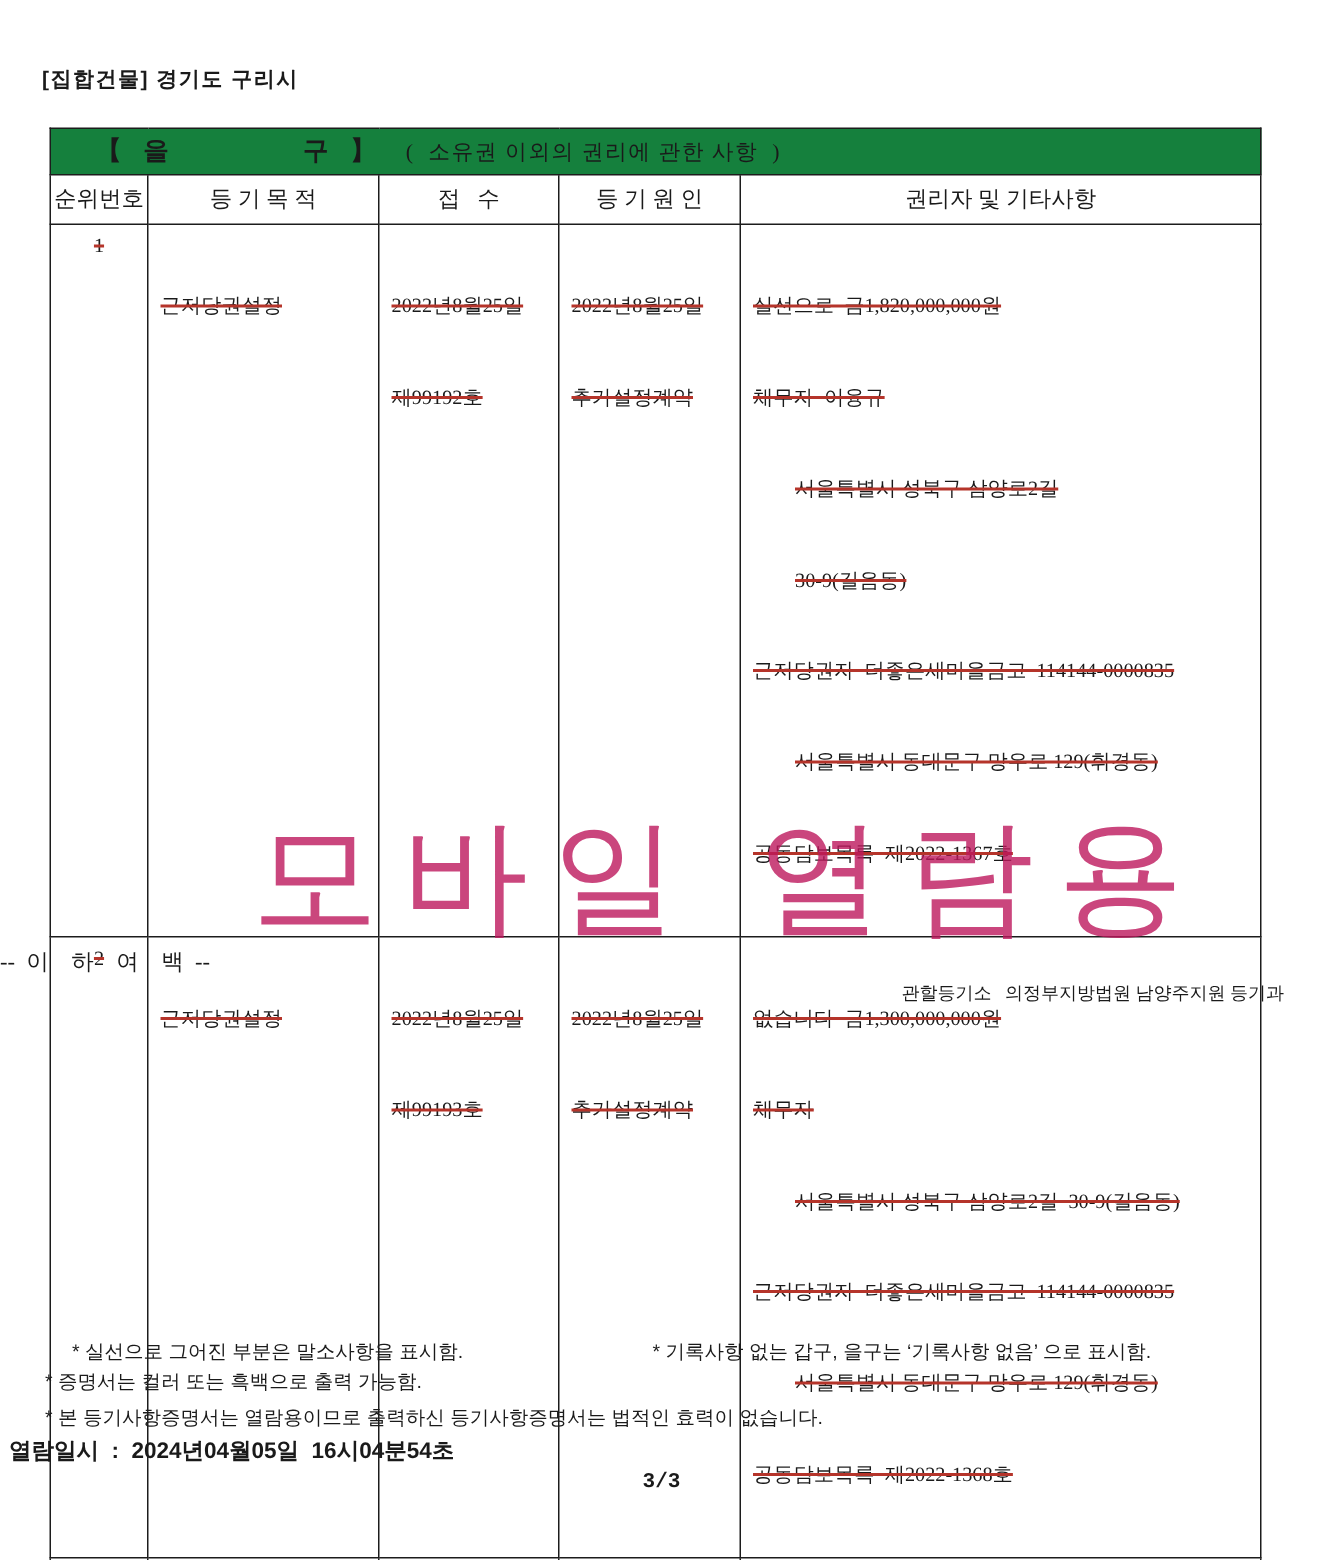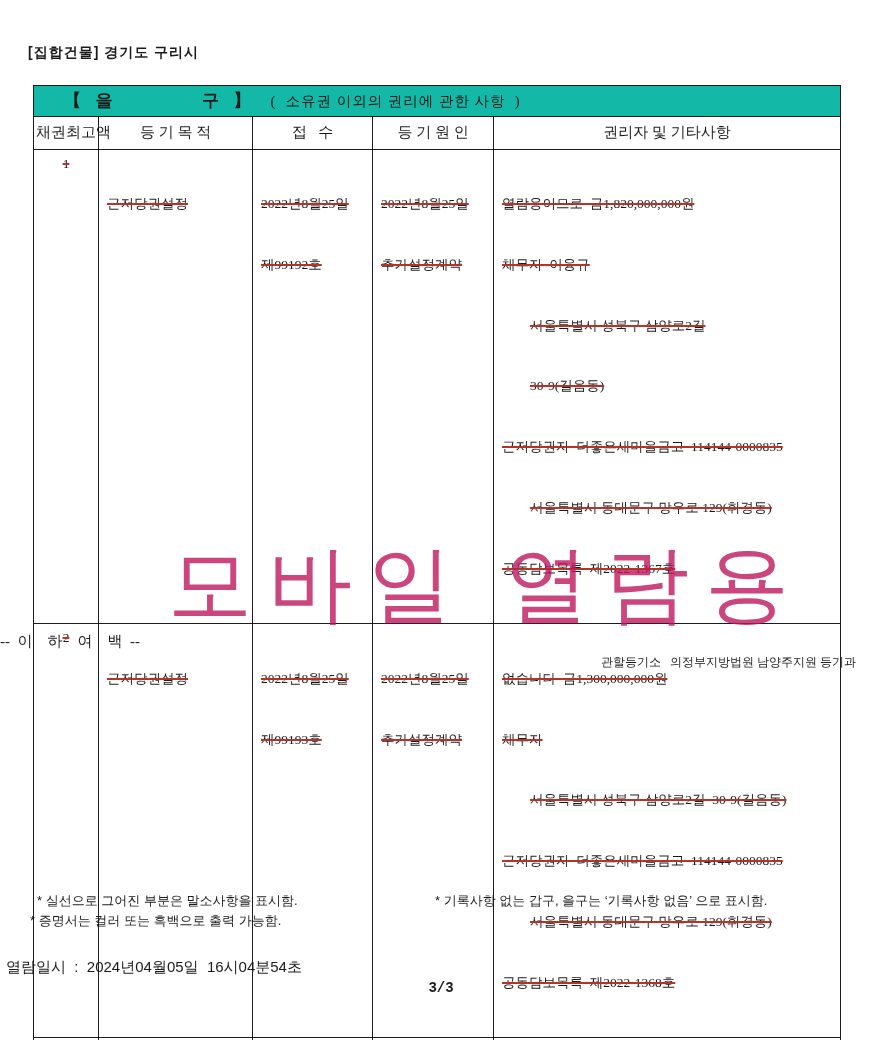--- a/index.html
+++ b/index.html
@@ -27,21 +27,21 @@
   }
   table.registry td, table.registry th{
     border:1.5px solid #1c1c1c;
     vertical-align:top;
     padding:4px 8px;
     font-size:13.5px;
     line-height:1.5;
     white-space:pre-wrap;
   }
   tr.title-row td{
-    background:#14b8a6;
+    background:#15803d;
     height:20px;
     padding:2px 8px 2px 30px;
     vertical-align:middle;
     white-space:pre;
   }
   .title-left{font-size:17px;font-weight:bold;letter-spacing:2px;}
   .title-right{font-size:14.5px;margin-left:18px;letter-spacing:1px;}
   tr.col-header th{
     height:28px;
     vertical-align:middle;
@@ -83,28 +83,28 @@
     position:absolute;right:26px;top:654px;
     font-size:12px;
     white-space:pre;
   }
   .footnote{
     position:absolute;
     font-family:"Liberation Sans","DejaVu Sans",sans-serif;
     font-size:13px;
     white-space:pre;
   }
-  .fn1l{left:37px;top:892px;}
+  .fn1l{left:48px;top:892px;}
   .fn1r{left:435px;top:892px;}
   .fn2{left:30px;top:912px;}
   .fn3{left:30px;top:936px;}
   .view-datetime{
     position:absolute;left:6px;top:958px;
     font-family:"Liberation Sans","DejaVu Sans",sans-serif;
-    font-size:15px;font-weight:normal;
+    font-size:15px;font-weight:bold;
     white-space:pre;
   }
   .page-indicator{
     position:absolute;left:0;top:980px;width:882px;
     text-align:center;
     font-family:Liberation Mono, monospace;
     font-size:14px;font-weight:bold;
   }
 </style>
 </head>
@@ -120,42 +120,42 @@
         <col style="width:154px">
         <col style="width:120px">
         <col style="width:121px">
         <col>
     </colgroup>
     <tbody>
       <tr class="title-row">
         <td colspan="5"><span class="title-left">【  을              구  】</span><span class="title-right">(  소유권 이외의 권리에 관한 사항  )</span></td>
       </tr>
       <tr class="col-header">
-        <th>채권최고액</th>
+        <th>순위번호</th>
         <th>등 기 목 적</th>
         <th>접   수</th>
         <th>등 기 원 인</th>
         <th>권리자 및 기타사항</th>
       </tr>
 
       <tr>
         <td class="rank"><span class="ln strike">1</span></td>
         <td>
           <div class="ln strike">근저당권설정</div>
         </td>
         <td>
           <div class="ln strike">2022년8월25일</div>
           <div class="ln strike">제99192호</div>
         </td>
         <td>
           <div class="ln strike">2022년8월25일</div>
           <div class="ln strike">추가설정계약</div>
         </td>
         <td>
-          <div class="ln strike">열람용이므로  금1,820,000,000원</div>
+          <div class="ln strike">실선으로  금1,820,000,000원</div>
           <div class="ln strike">채무자  이융규</div>
           <div class="ln strike ind">서울특별시 성북구 삼양로2길</div>
           <div class="ln strike ind">30-9(길음동)</div>
           <div class="ln strike">근저당권자  더좋은새마을금고  114144-0000835</div>
           <div class="ln strike ind">서울특별시 동대문구 망우로 129(휘경동)</div>
           <div class="ln strike">공동담보목록  제2022-1367호</div>
         </td>
       </tr>
 
       <tr>
@@ -208,17 +208,18 @@
   </table>
 
   <div class="watermark">모바일 열람용</div>
 
   <div class="blank-notice">--  이    하    여    백  --</div>
   <div class="registry-office">관할등기소   의정부지방법원 남양주지원 등기과</div>
 
   <div class="footnote fn1l">* 실선으로 그어진 부분은 말소사항을 표시함.</div>
   <div class="footnote fn2">* 증명서는 컬러 또는 흑백으로 출력 가능함.</div>
   <div class="footnote fn1r">* 기록사항 없는 갑구, 을구는 ‘기록사항 없음’ 으로 표시함.</div>
+  <div class="footnote fn3">* 본 등기사항증명서는 열람용이므로 출력하신 등기사항증명서는 법적인 효력이 없습니다.</div>
 
   <div class="view-datetime">열람일시  :  2024년04월05일  16시04분54초</div>
   <div class="page-indicator">3/3</div>
 
 </div>
 
 </body></html>

